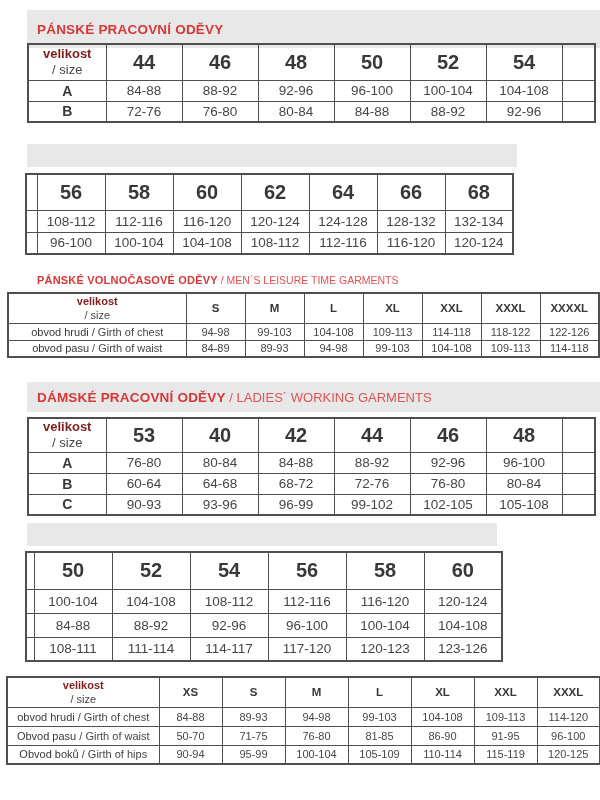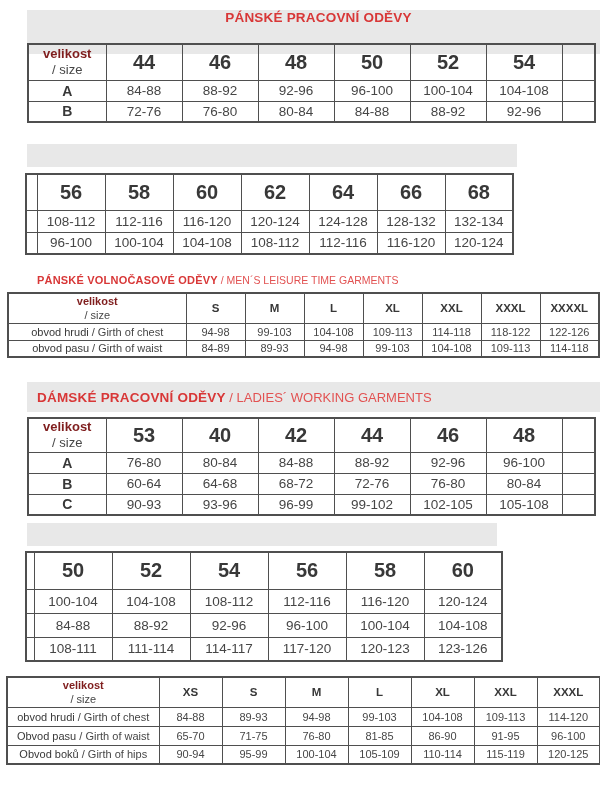--- a/index.html
+++ b/index.html
@@ -50,21 +50,21 @@
   .t-leisure .hrow{height:27px;} .t-leisure tbody tr{height:17px;}
   .t-ladies1 .hrow{height:28px;} .t-ladies1 tbody tr{height:21px;}
   .t-ladies2 .hrow{height:37px;} .t-ladies2 tbody tr{height:24px;}
   .t-bottom .hrow{height:28px;} .t-bottom tbody tr{height:19px;}
 </style>
 </head>
 <body>
 
 <div id="page">
 
-  <div class="title-bar" style="left:27px;top:10px;width:573px;height:44px;flex-direction:column;">
+  <div class="title-bar" style="left:27px;top:10px;width:573px;height:38px;">
     <span class="title-cz">PÁNSKÉ PRACOVNÍ ODĚVY</span>
   </div>
 
   <div class="tbl-wrap" style="left:27px;top:43px;">
     <table class="t-big t-men1" style="width:567px;">
       <colgroup>
           <col style="width:78px">
           <col style="width:76px">
           <col style="width:76px">
           <col style="width:76px">
@@ -376,21 +376,21 @@
             <td>84-88</td>
             <td>89-93</td>
             <td>94-98</td>
             <td>99-103</td>
             <td>104-108</td>
             <td>109-113</td>
             <td>114-120</td>
           </tr>
           <tr>
             <td class="lr"><span class="cz">Obvod pasu</span><span class="en"> / Girth of waist</span></td>
-            <td>65-70</td>
+            <td>50-70</td>
             <td>71-75</td>
             <td>76-80</td>
             <td>81-85</td>
             <td>86-90</td>
             <td>91-95</td>
             <td>96-100</td>
           </tr>
           <tr>
             <td class="lr"><span class="cz">Obvod boků</span><span class="en"> / Girth of hips</span></td>
             <td>90-94</td>

